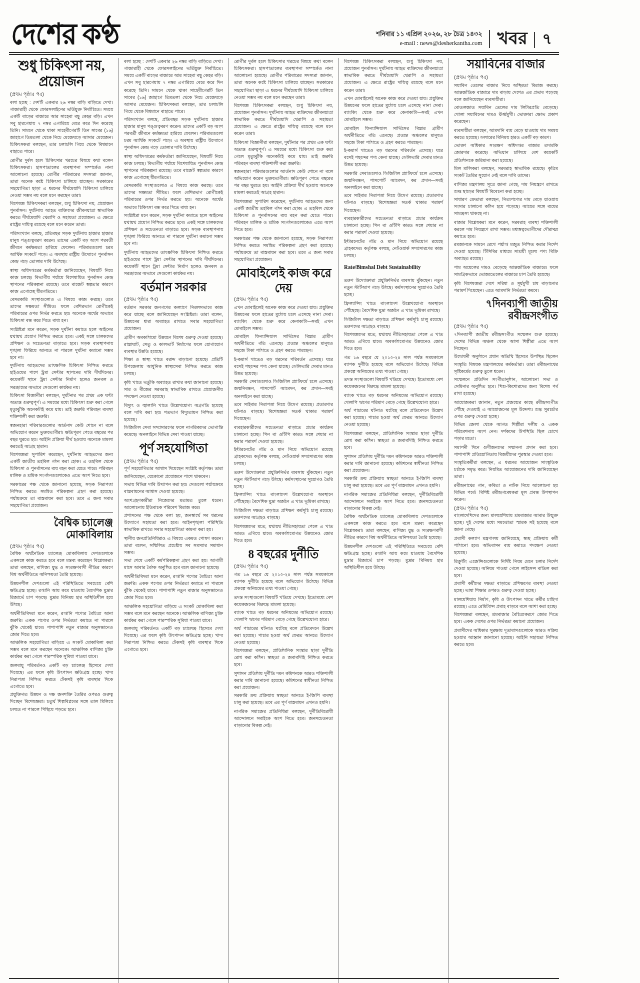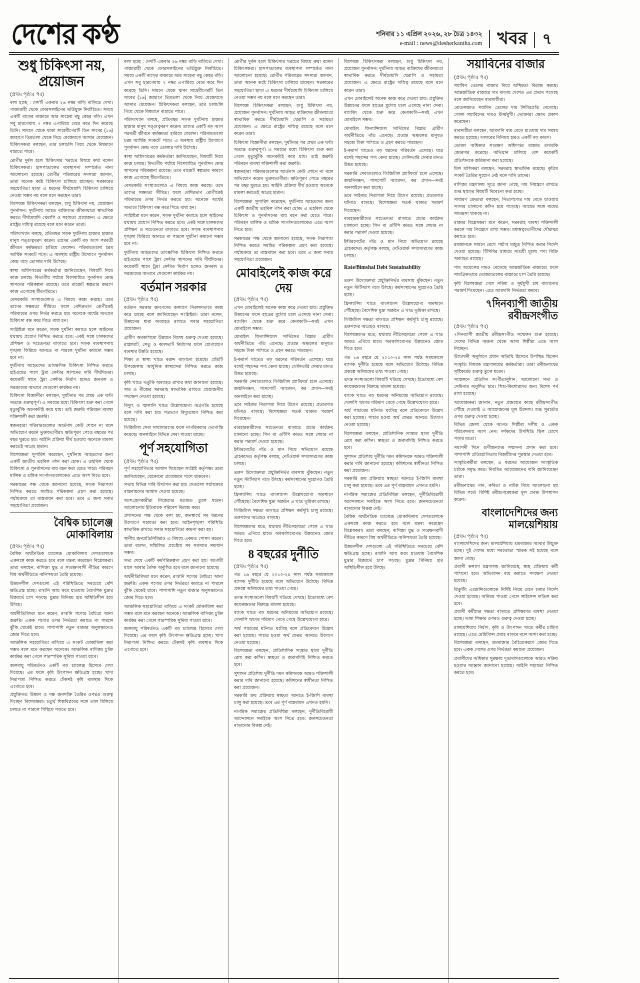--- a/index.html
+++ b/index.html
@@ -301,21 +301,20 @@
       <div class="byline">(প্রথম পৃষ্ঠার পর)</div>
       <p class="para">৭দিনব্যাপী জাতীয় রবীন্দ্রসংগীত সম্মেলন শুরু হয়েছে। দেশের বিভিন্ন অঞ্চল থেকে আসা শিল্পীরা এতে অংশ নিচ্ছেন।</p>
       <p class="para">উদ্বোধনী অনুষ্ঠানে প্রধান অতিথি হিসেবে উপস্থিত ছিলেন সংস্কৃতি বিষয়ক মন্ত্রণালয়ের কর্মকর্তারা। তারা রবীন্দ্রনাথের সৃষ্টিকর্মের গুরুত্ব তুলে ধরেন।</p>
       <p class="para">সম্মেলনে প্রতিদিন সংগীতানুষ্ঠান, আলোচনা সভা ও সেমিনার অনুষ্ঠিত হবে। শিশু-কিশোরদের জন্য বিশেষ পর্ব রাখা হয়েছে।</p>
       <p class="para">আয়োজকরা জানান, নতুন প্রজন্মের কাছে রবীন্দ্রসংগীত পৌঁছে দেওয়াই এ আয়োজনের মূল উদ্দেশ্য। শুদ্ধ সুরচর্চার ওপর গুরুত্ব দেওয়া হচ্ছে।</p>
       <p class="para">বিভিন্ন জেলা থেকে আগত শিল্পীরা দলীয় ও একক পরিবেশনায় অংশ নেন। দর্শকদের উপস্থিতি ছিল চোখে পড়ার মতো।</p>
       <p class="para">সমাপনী দিনে গুণীজনদের সম্মাননা প্রদান করা হবে। পাশাপাশি প্রতিযোগিতায় বিজয়ীদের পুরস্কার দেওয়া হবে।</p>
       <p class="para">সংস্কৃতিকর্মীরা বলছেন, এ ধরনের আয়োজন সাংস্কৃতিক চর্চাকে সমৃদ্ধ করে। নিয়মিত আয়োজনের দাবি জানিয়েছেন তারা।</p>
       <p class="para">রবীন্দ্রনাথের গান, কবিতা ও নাটক নিয়ে আলোচনা হয় বিভিন্ন পর্বে। বিশিষ্ট রবীন্দ্রগবেষকরা মূল প্রবন্ধ উপস্থাপন করেন।</p>
 
-      <div class="hl h3 spanhead">বাংলাদেশিদের জন্য মালয়েশিয়ায়</div>
       <div class="byline">(প্রথম পৃষ্ঠার পর)</div>
       <p class="para">বাংলাদেশিদের জন্য মালয়েশিয়ায় শ্রমবাজার আবার উন্মুক্ত হচ্ছে। দুই দেশের মধ্যে সমঝোতা স্মারক সই হয়েছে বলে জানা গেছে।</p>
       <p class="para">প্রবাসী কল্যাণ মন্ত্রণালয় জানিয়েছে, স্বচ্ছ প্রক্রিয়ায় কর্মী পাঠানো হবে। অভিবাসন ব্যয় কমাতে পদক্ষেপ নেওয়া হয়েছে।</p>
       <p class="para">রিক্রুটিং এজেন্সিগুলোকে নির্দিষ্ট নিয়ম মেনে চলার নির্দেশ দেওয়া হয়েছে। অনিয়ম পাওয়া গেলে লাইসেন্স বাতিল করা হবে।</p>
       <p class="para">প্রবাসী কর্মীদের দক্ষতা বাড়াতে প্রশিক্ষণের ব্যবস্থা নেওয়া হচ্ছে। ভাষা শিক্ষার ওপরও গুরুত্ব দেওয়া হচ্ছে।</p>
       <p class="para">মালয়েশিয়ায় নির্মাণ, কৃষি ও উৎপাদন খাতে কর্মীর চাহিদা রয়েছে। এতে রেমিট্যান্স প্রবাহ বাড়বে বলে আশা করা হচ্ছে।</p>
       <p class="para">বিশেষজ্ঞরা বলছেন, শ্রমবাজার বৈচিত্র্যকরণে জোর দিতে হবে। একক দেশের ওপর নির্ভরতা কমানো প্রয়োজন।</p>
       <p class="para">প্রবাসীদের অধিকার সুরক্ষায় দূতাবাসগুলোকে আরও সক্রিয় হওয়ার আহ্বান জানানো হয়েছে। আইনি সহায়তা নিশ্চিত করতে হবে।</p>
     </div>
 

